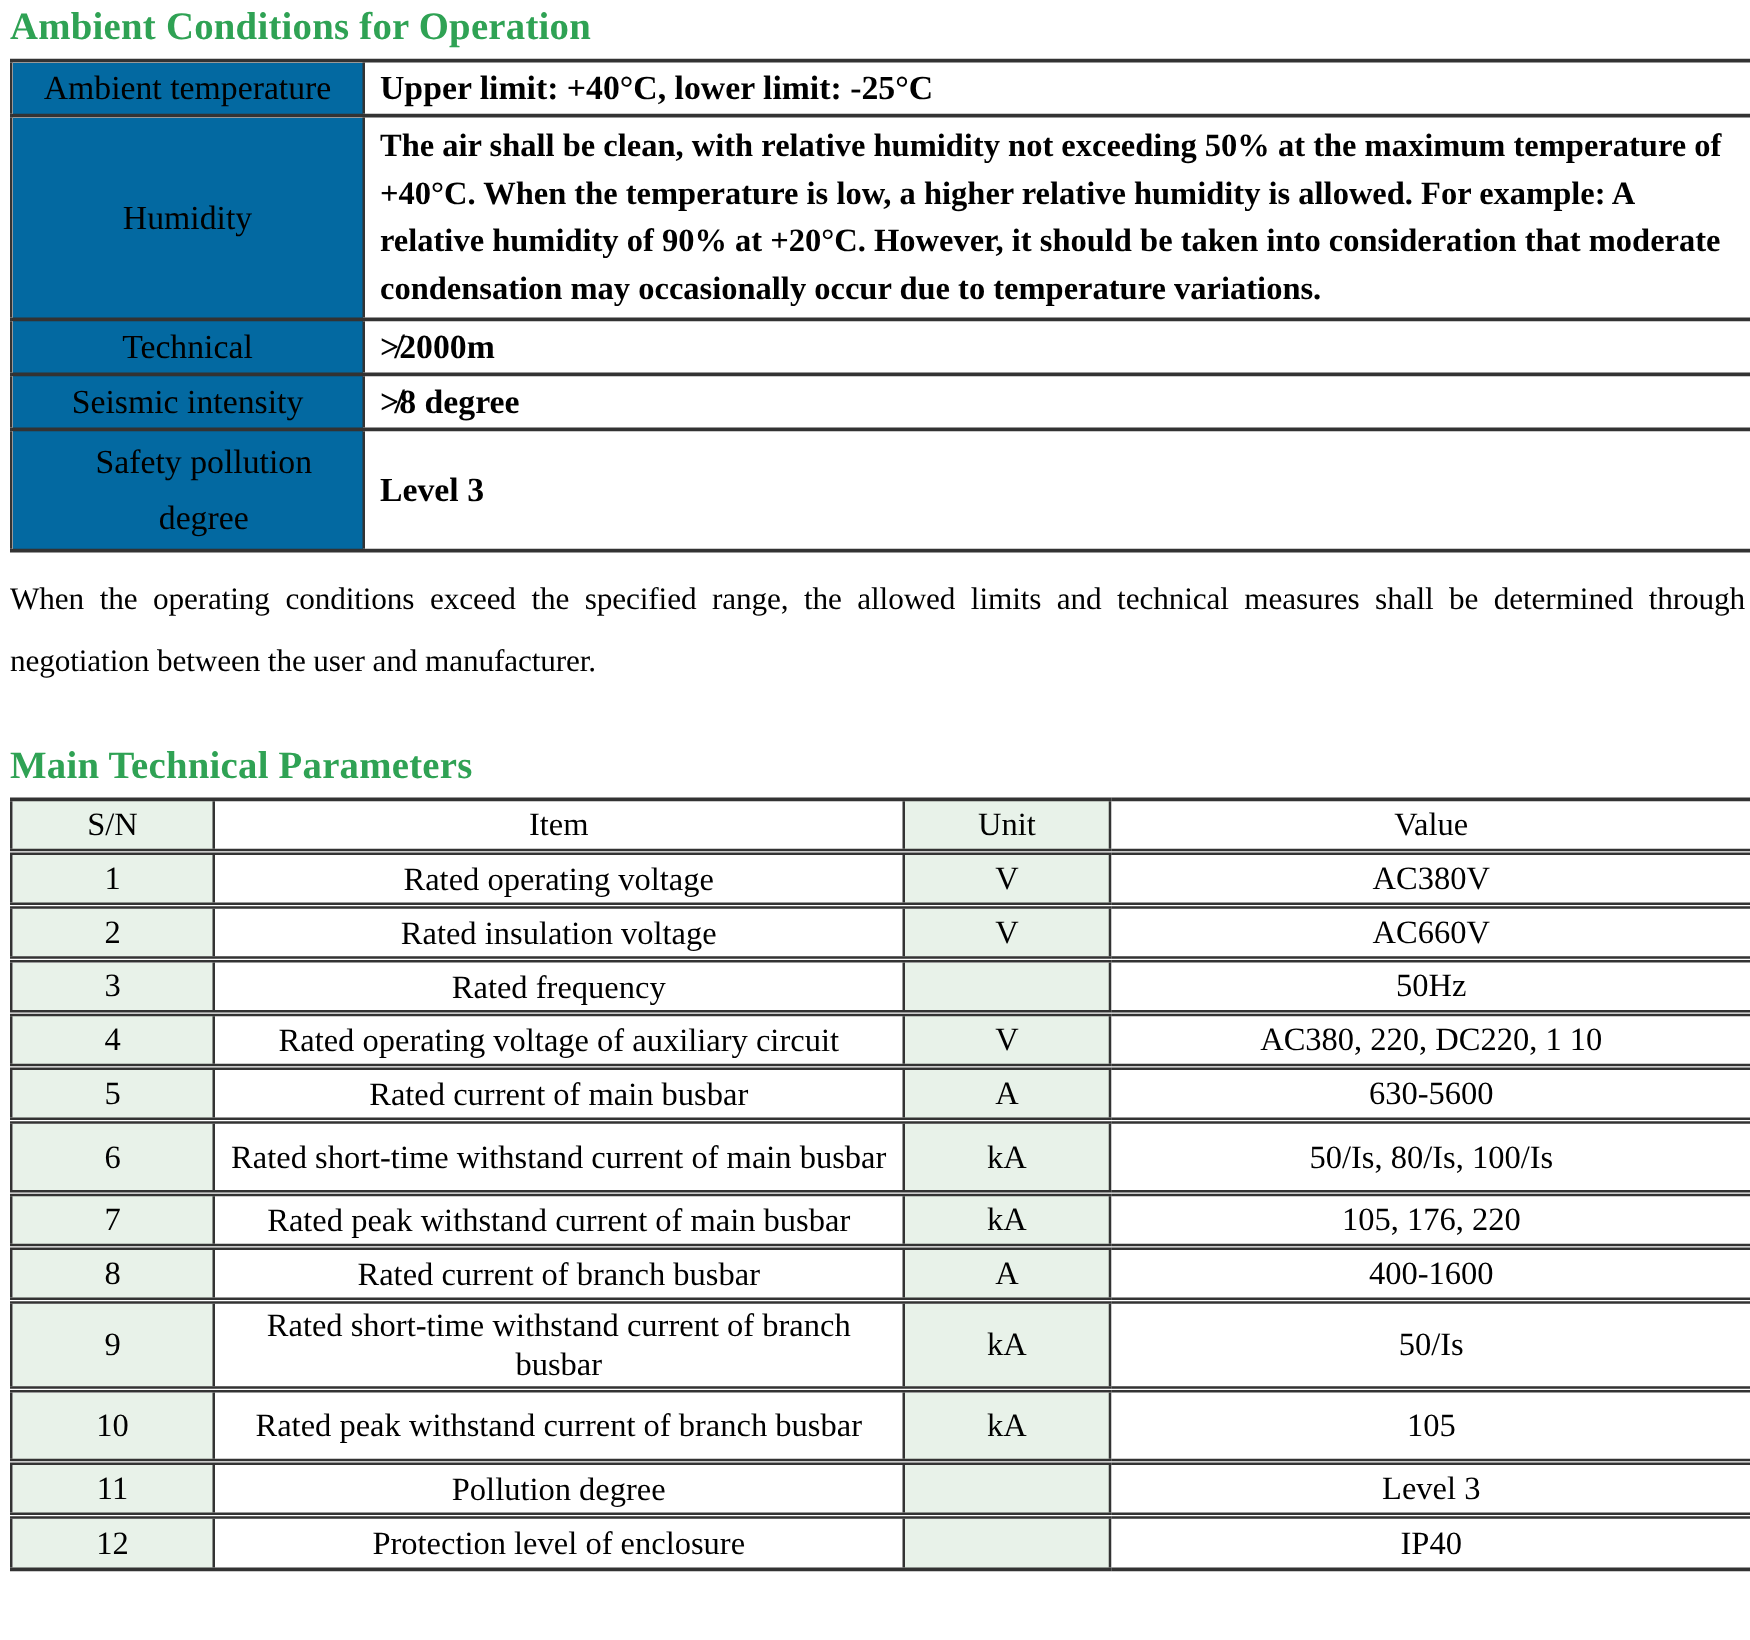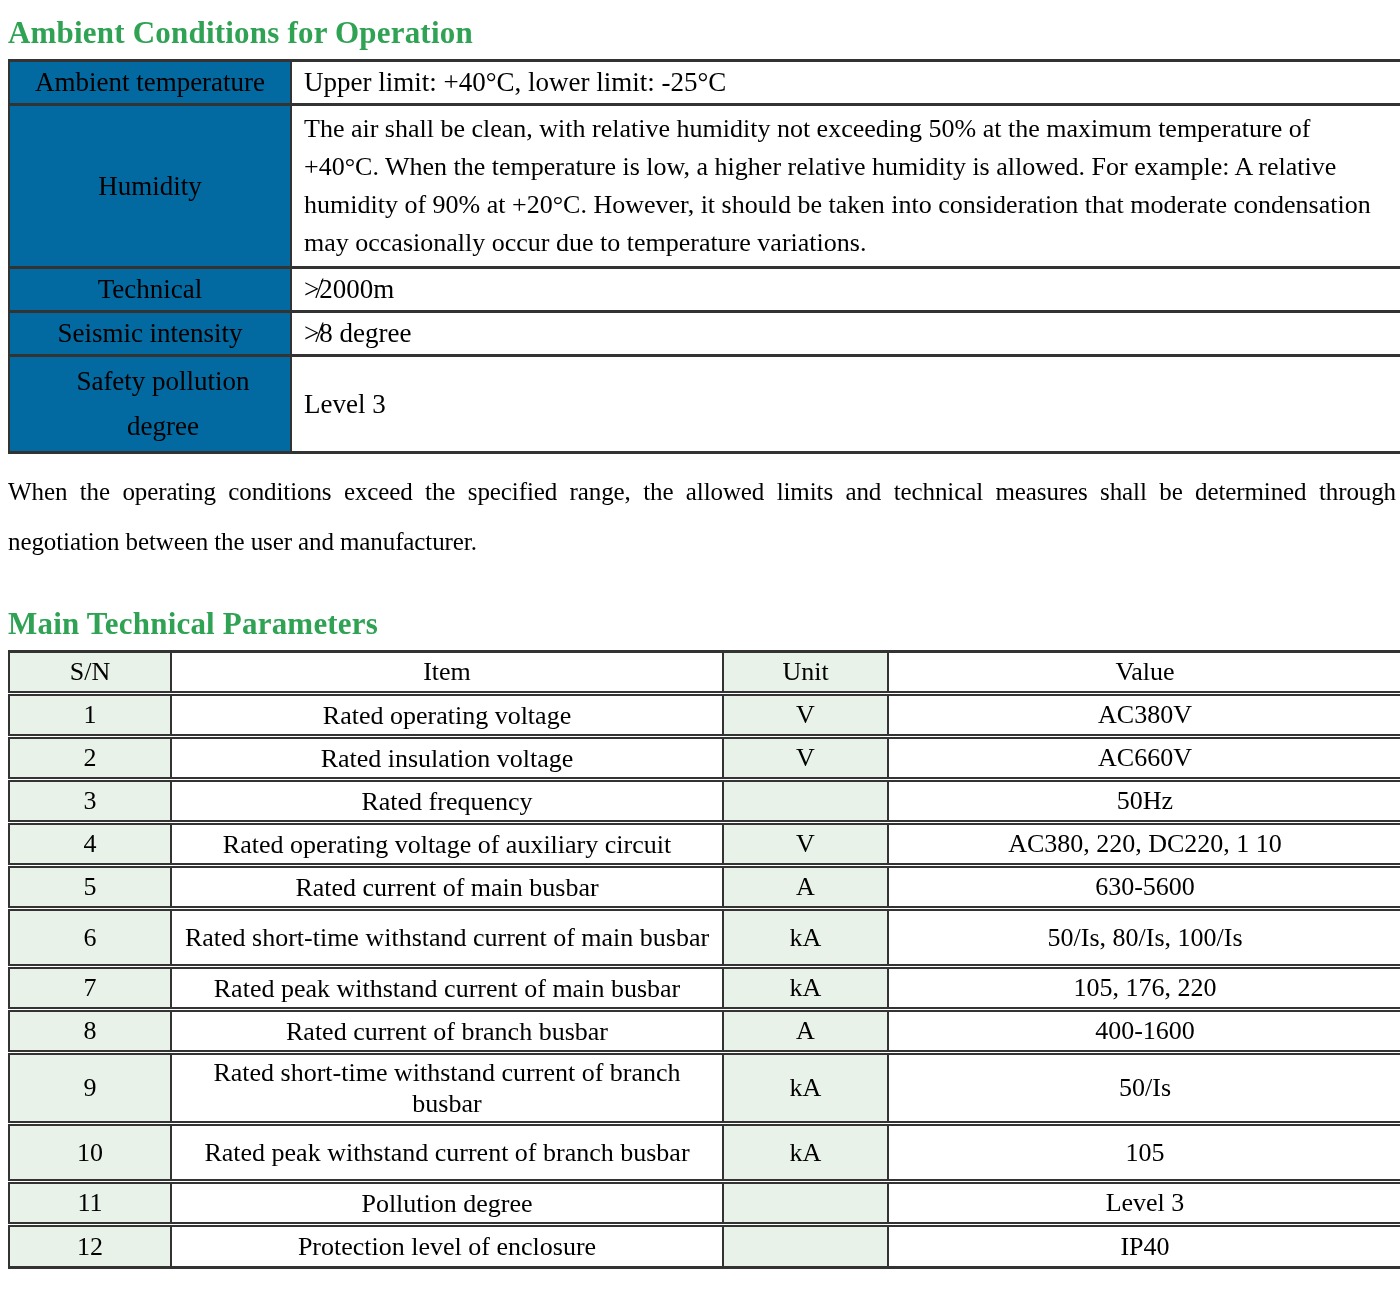--- a/index.html
+++ b/index.html
@@ -2,21 +2,21 @@
 <html><head>
 <meta charset="utf-8">
 <style>
   html,body{margin:0;padding:0;background:#ffffff;}
   body{
     width:1400px;height:1312px;
     font-family:"Liberation Serif","DejaVu Serif",serif;
     color:#000;
     overflow:hidden;
   }
-  .doc{padding:4px 0 0 8px;margin-top:12px;}
+  .doc{padding:4px 0 0 8px;}
 
   .sec-title{
     color:#2fa254;
     font-size:31px;
     font-weight:bold;
     line-height:34px;
     margin:0 0 9px 0;
     letter-spacing:0.2px;
   }
 
@@ -40,20 +40,21 @@
   }
   .t1 .label{
     width:268px;
     background:#0369a1;
     text-align:center;
     padding:2px 6px;
   }
   .t1 .value{
     text-align:left;
     padding:4px 22px 4px 12px;
+    font-weight:bold;
   }
   .t1 .r1{height:44px;}
   .t1 .r2 .value{font-size:26px;line-height:38px;}
   .t1 .r2{height:130px;}
   .t1 .r3,.t1 .r4{height:44px;}
   .t1 .r5{height:74px;}
   .t1 .r5 .label{line-height:45px;padding-left:32px;}
 
   
   .note{

